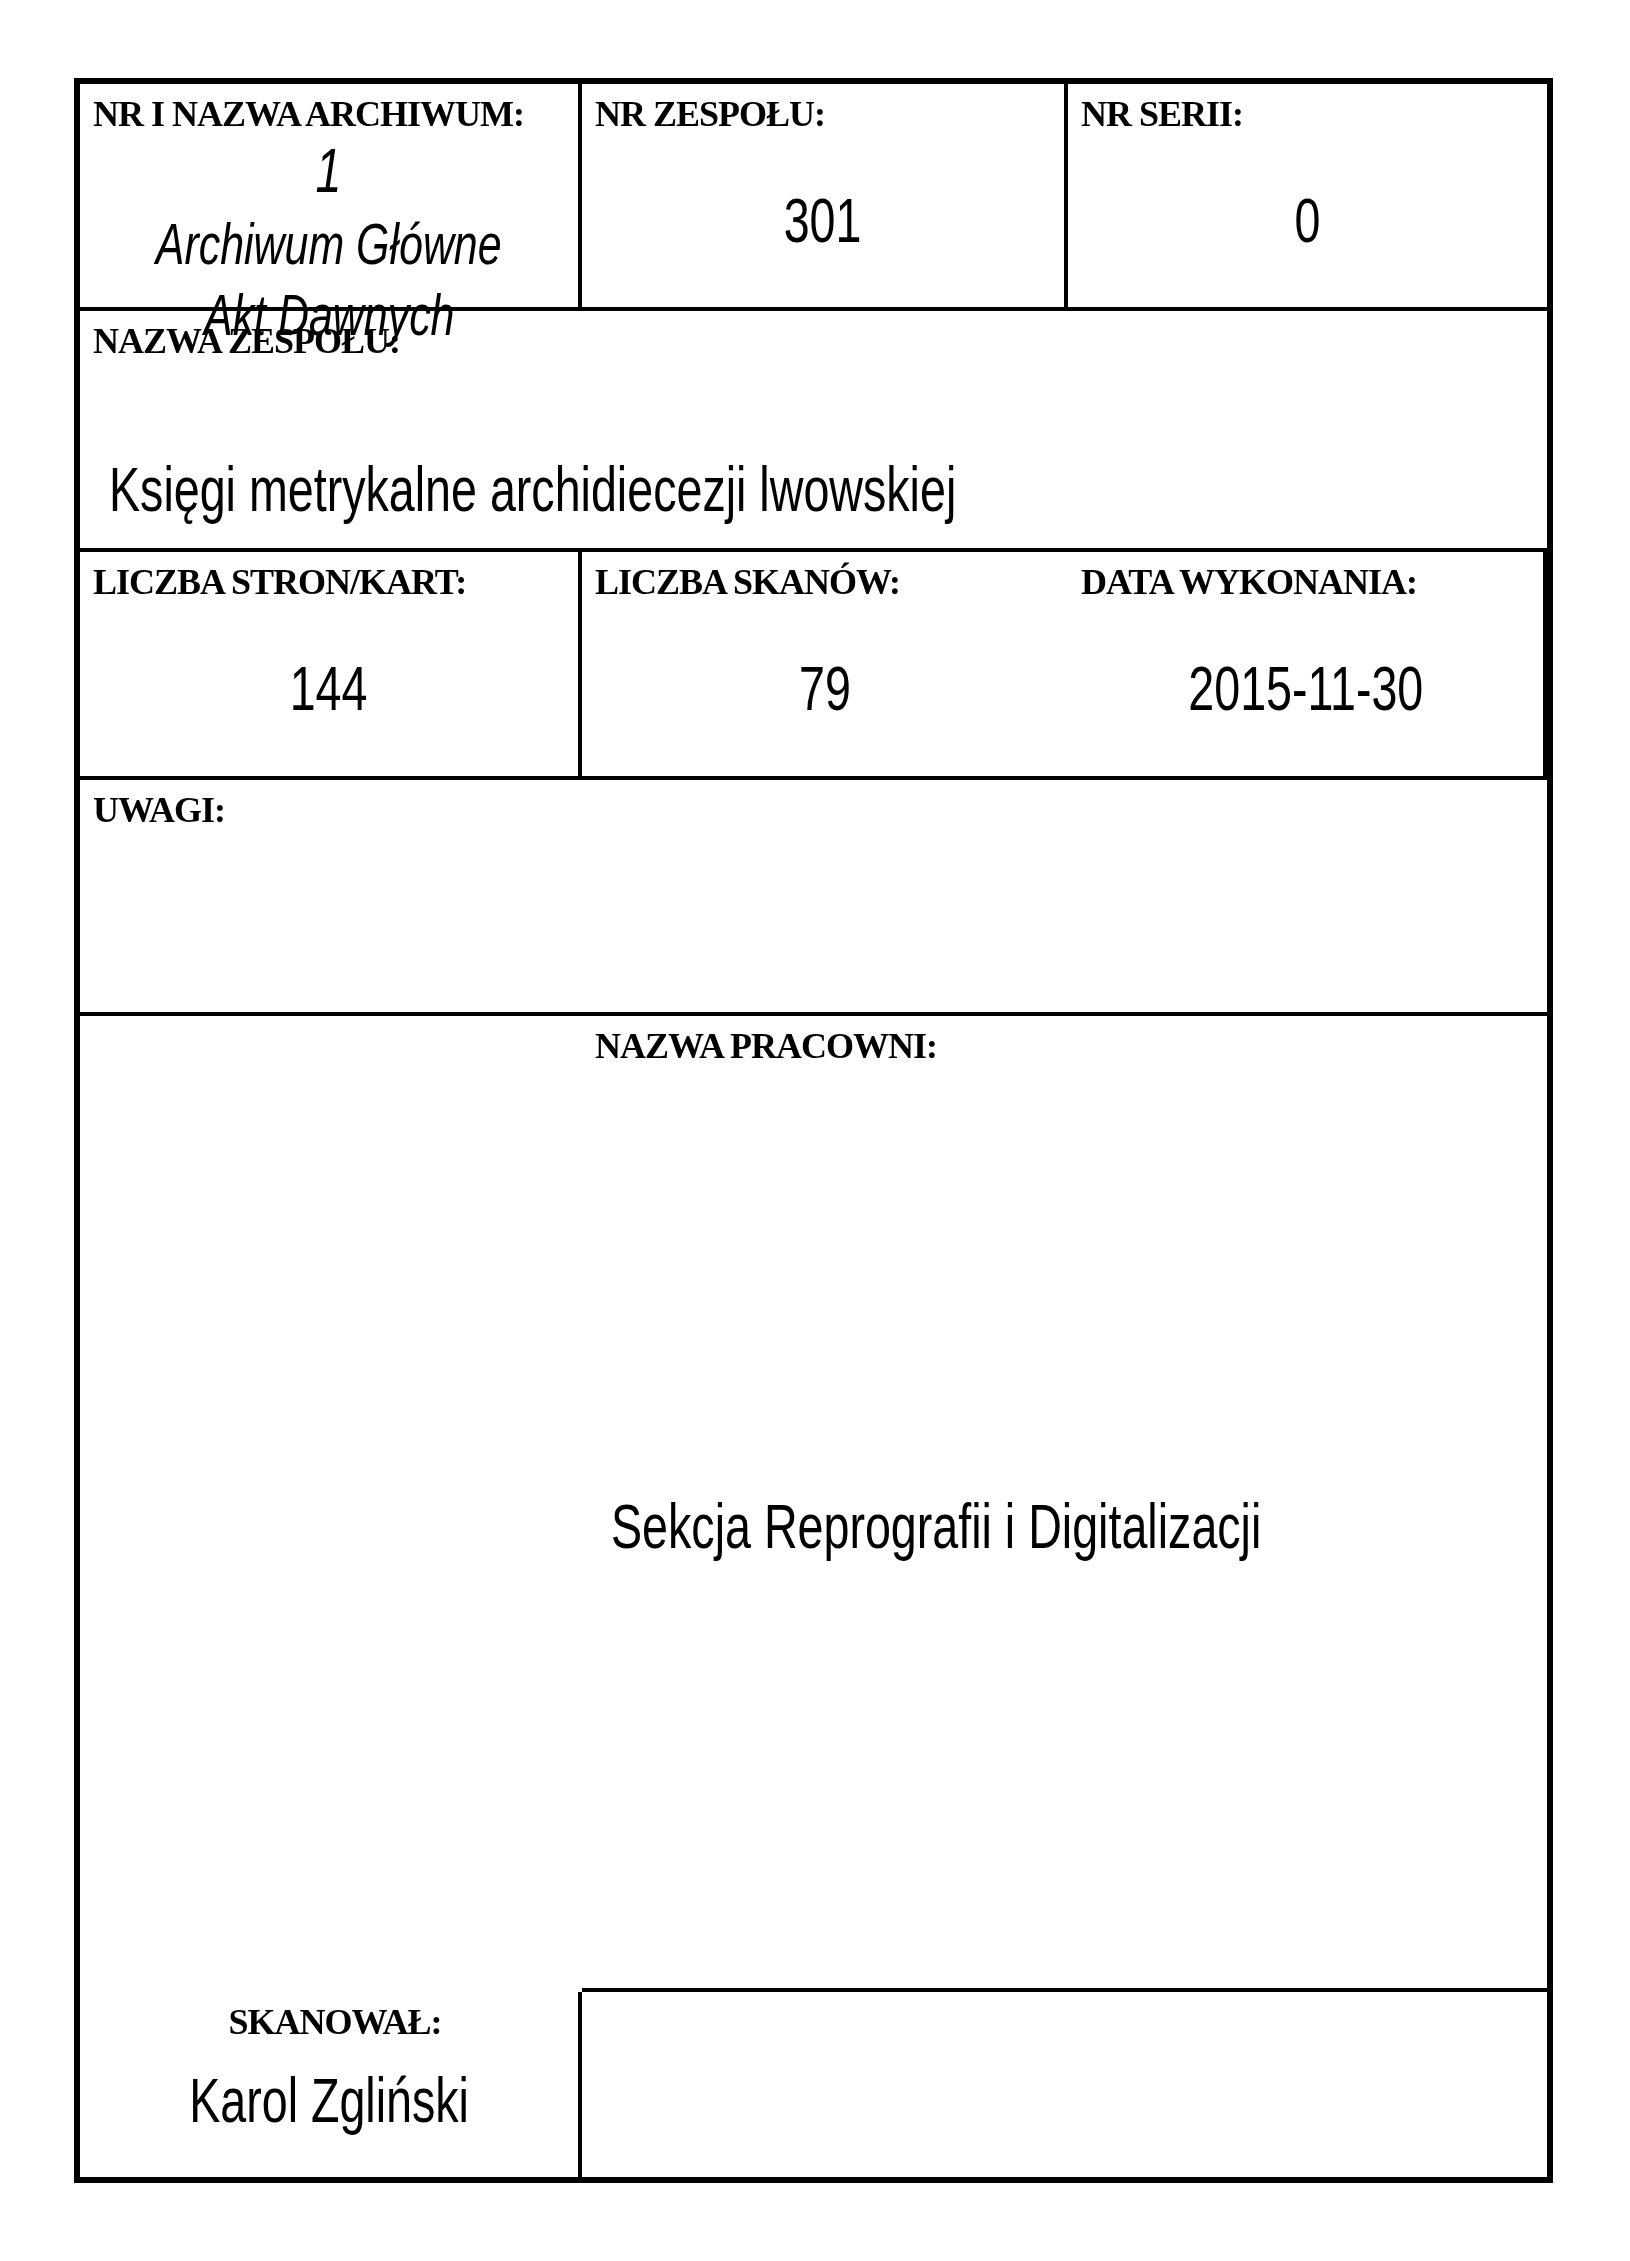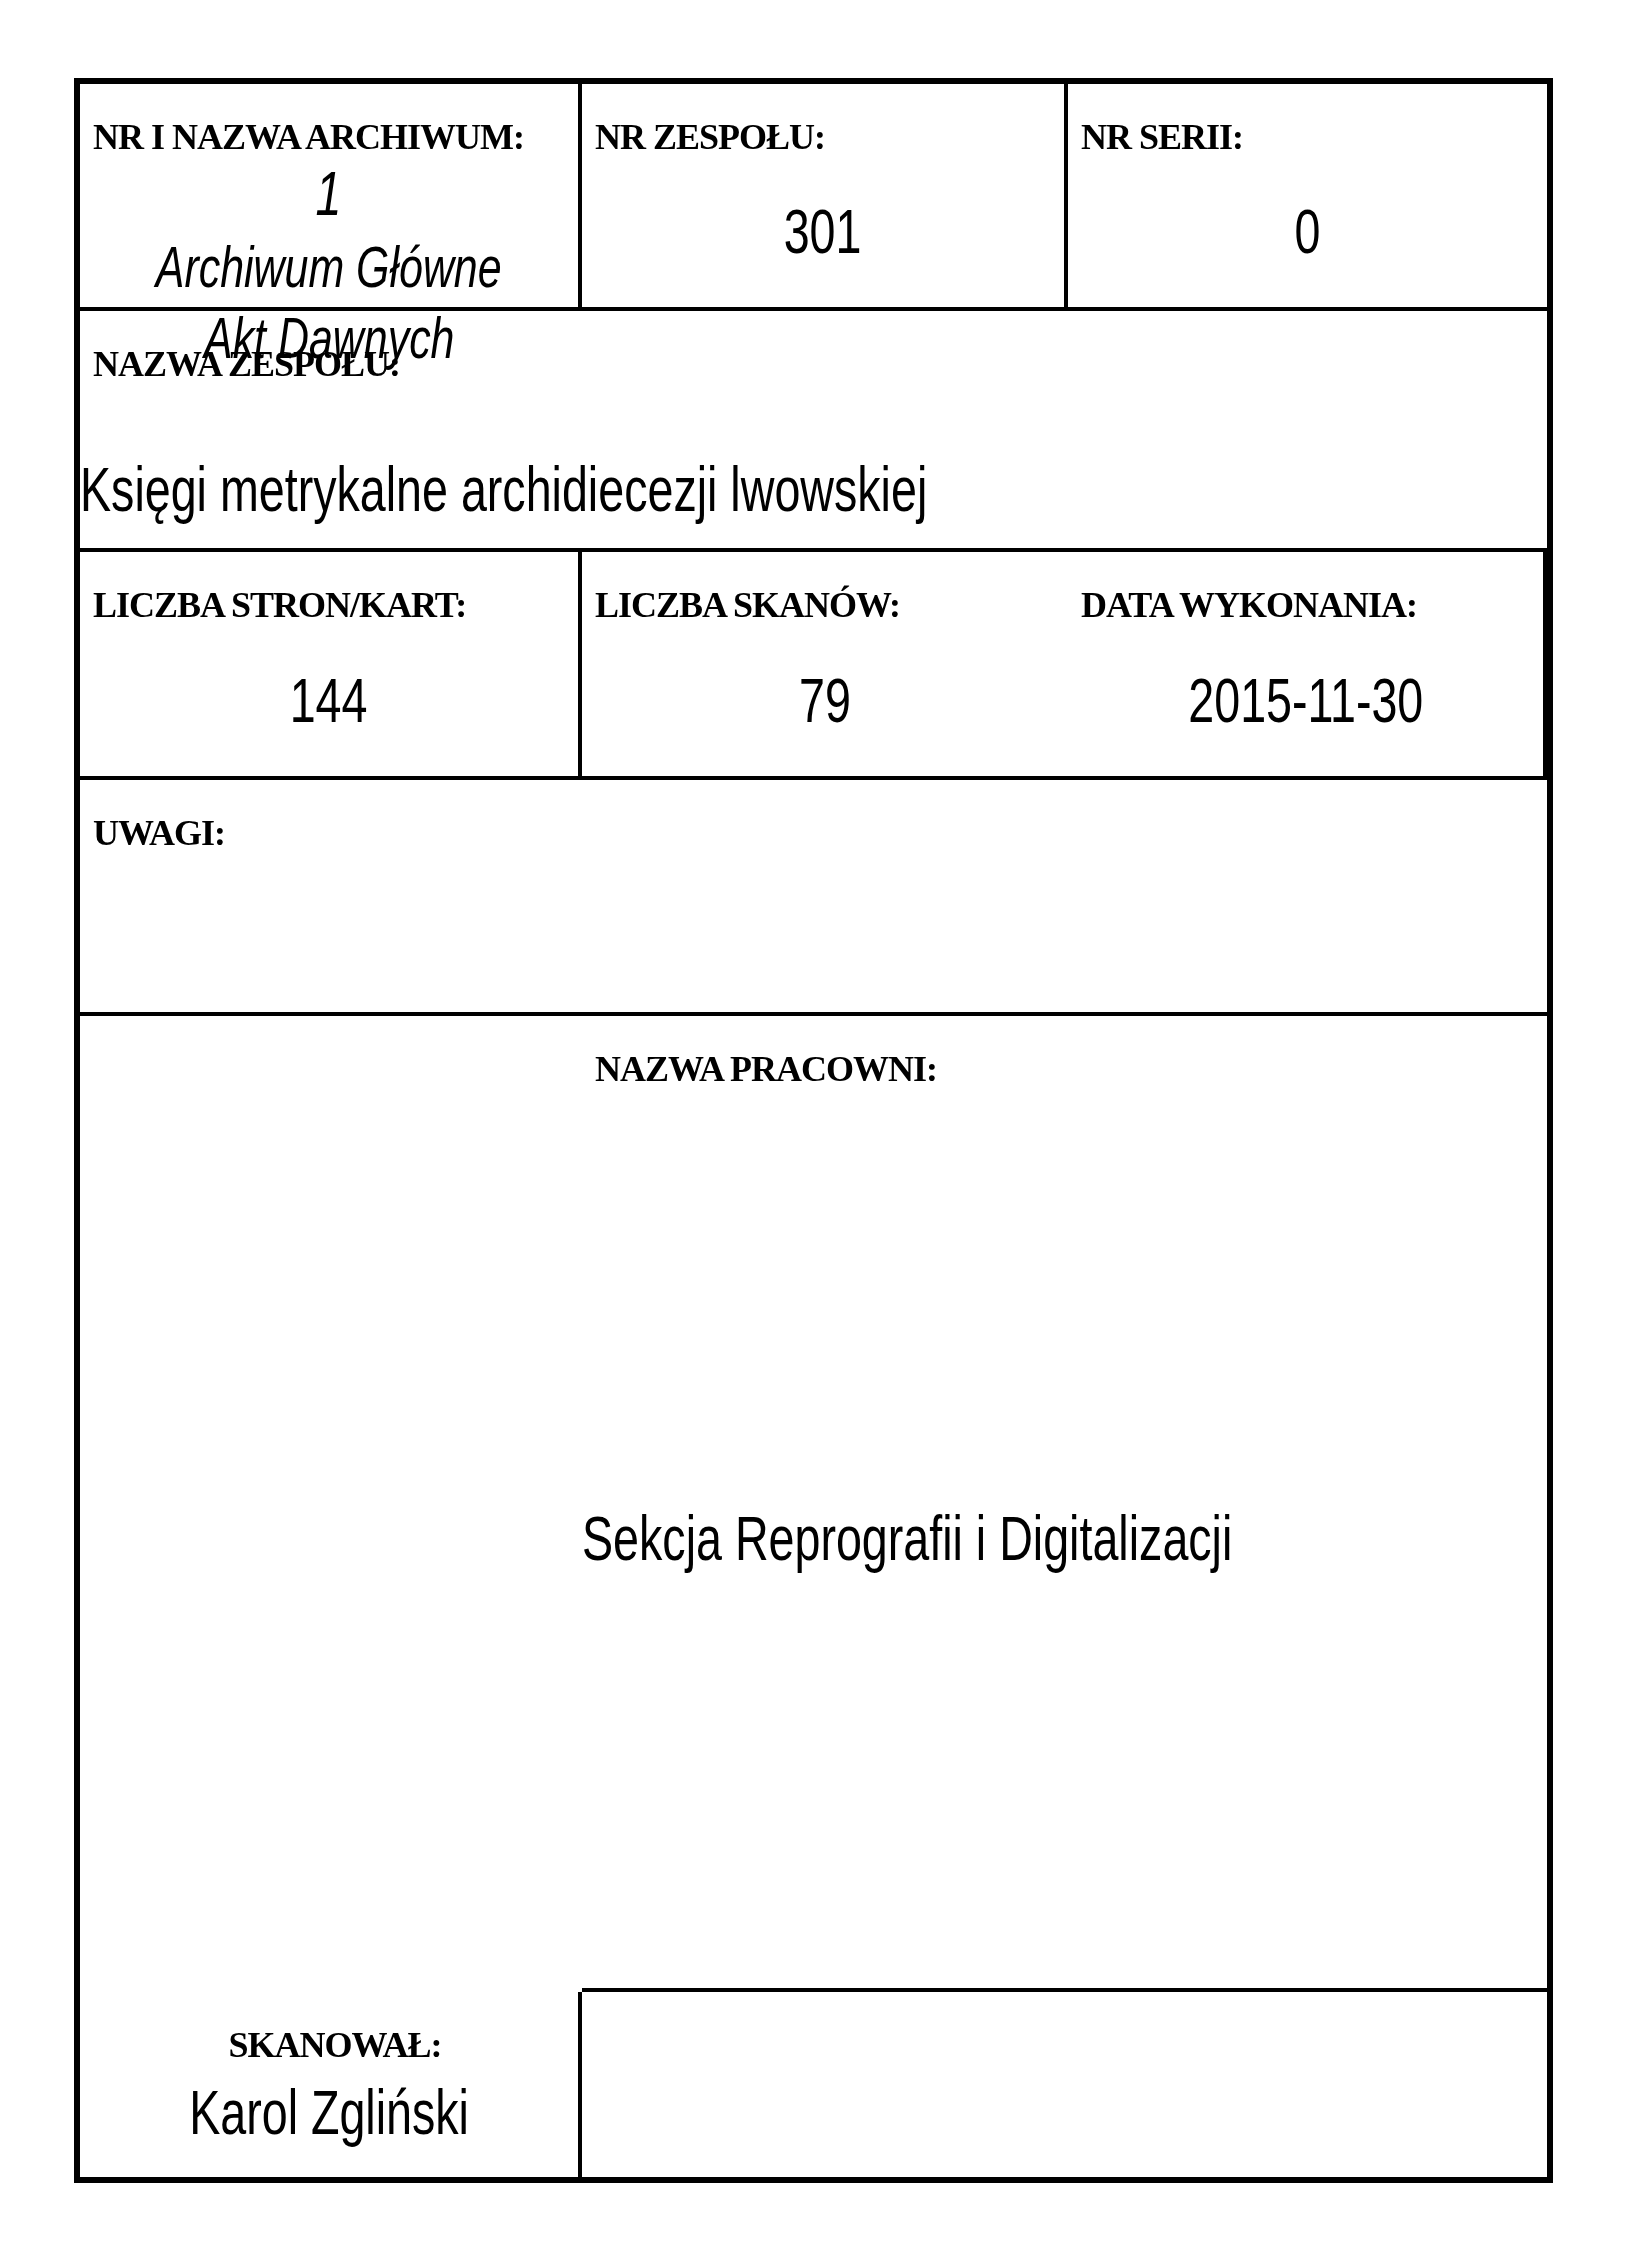--- a/index.html
+++ b/index.html
@@ -11,30 +11,30 @@
     grid-template-columns:502px 486px auto;
     grid-template-rows:227px 241px 228px 236px 976px auto;
   }
   .cell{display:flex;flex-direction:column;box-sizing:border-box;min-width:0;min-height:0;}
   .br{border-right:4.6px solid #000;}
   .bb{border-bottom:4.6px solid #000;}
   .span-all{grid-column:1 / 4;}
   .span-23{grid-column:2 / 4;}
   .label{
     font-family:"Liberation Serif",serif;font-weight:bold;font-size:36px;
-    letter-spacing:-1px;line-height:1.05;padding:12px 9.2px 0 13px;white-space:nowrap;margin-top:23px;
+    letter-spacing:-1px;line-height:1.05;padding:12px 9.2px 0 13px;white-space:nowrap;
   }
   .label-center{text-align:center;padding-left:12px;padding-right:0;}
   .label-sub{
     font-family:"Liberation Serif",serif;font-weight:bold;font-size:29px;
     letter-spacing:-0.7px;text-align:center;margin-top:22.4px;white-space:nowrap;
   }
   .value-area{flex:1;display:flex;align-items:center;justify-content:center;min-height:0;}
   .va-low{align-items:flex-end;padding-bottom:24px;}
-  .va-left{justify-content:flex-start;}
+  .va-left{justify-content:flex-start;padding-left:29px;}
   .va-pad-bottom{padding-bottom:17px;}
   .value{
     font-family:"Liberation Sans",sans-serif;font-size:63px;line-height:1.1;
     display:inline-block;transform:scaleX(0.74);transform-origin:center center;white-space:nowrap;
   }
   .value-left{transform-origin:left center;}
   .value-italic{font-style:italic;}
   .archive-stack{flex:1;display:flex;flex-direction:column;align-items:center;justify-content:flex-start;}
   .archive-num{margin-top:2.6px;}
   .archive-name{text-align:center;line-height:1.13;margin-top:6.6px;}

